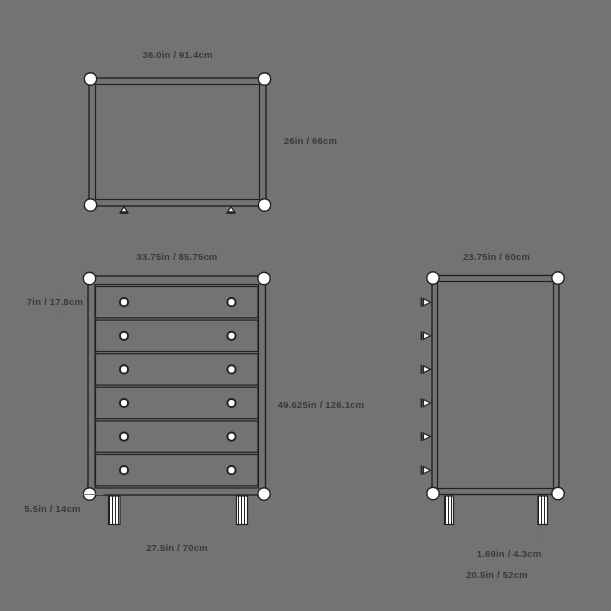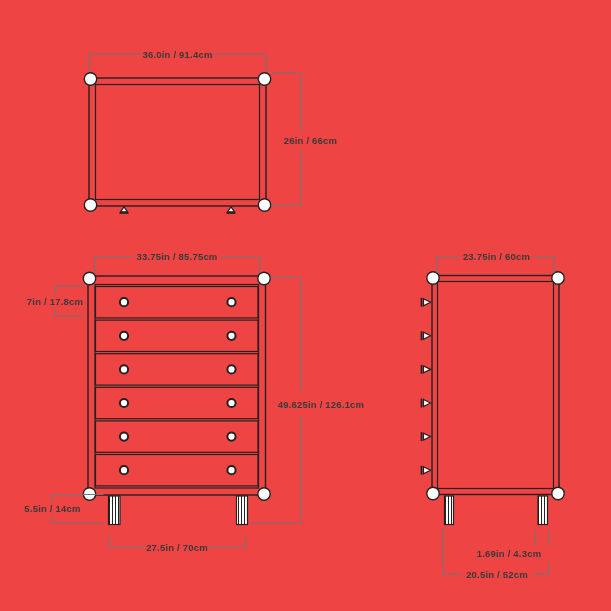--- a/index.html
+++ b/index.html
@@ -1,19 +1,19 @@
 <!DOCTYPE html>
 <html><head>
 <meta charset="utf-8">
 <style>
   html,body{margin:0;padding:0;background:#fff;}
   .canvas{
     position:relative;
     width:611px;height:611px;
-    background:#ef4444;
+    background:#737373;
     font-family:"Liberation Sans",sans-serif;
     overflow:hidden;
     text-align:center;
   }
   svg{display:block;}
   .outline{fill:none;stroke:#222222;stroke-width:1.4;}
   .thin{fill:none;stroke:#222222;stroke-width:1.2;}
   .joint{fill:#ffffff;stroke:#222222;stroke-width:1.4;}
   .knob{fill:#ffffff;stroke:#222222;stroke-width:2;}
   .knob-cone{fill:#ffffff;stroke:#222222;stroke-width:1.2;}

